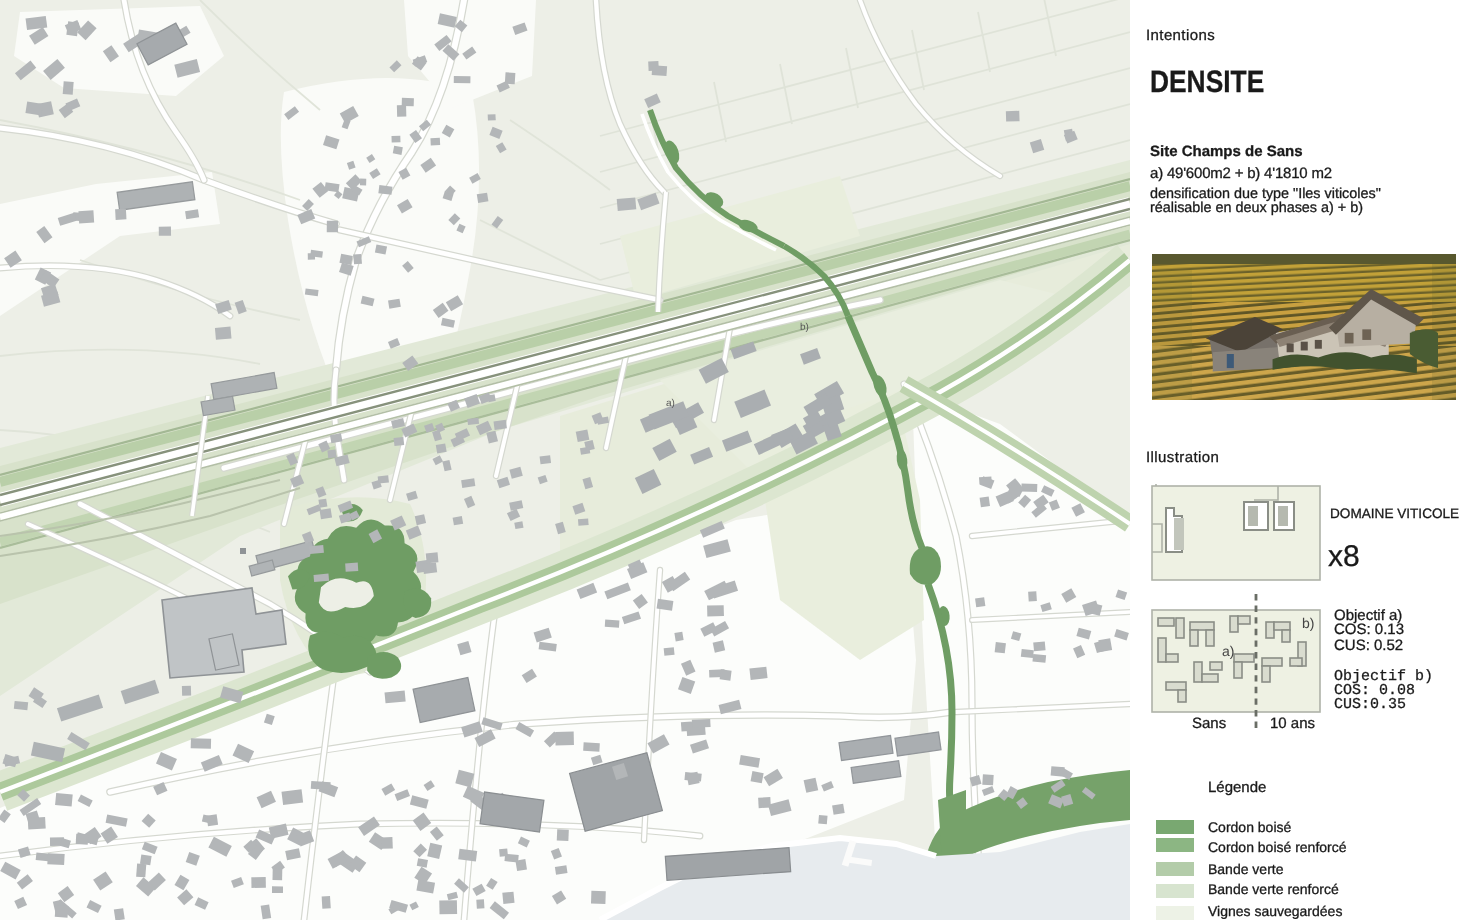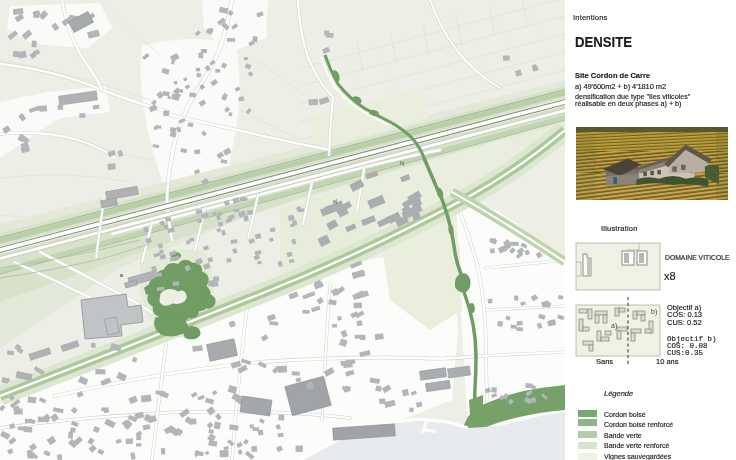--- a/index.html
+++ b/index.html
@@ -697,21 +697,21 @@
 
 <text x="400" y="165" font-size="5" fill="#555" font-family="Liberation Sans, sans-serif">b)</text>
 </svg>
 
 <div class="abs" style="left:565px;top:0;width:171px;height:460px;background:#fff;"></div>
 
 <div class="abs t" style="left:573px;top:13px;font-size:7.5px;letter-spacing:0.2px;">Intentions</div>
 
 <div class="abs t" style="left:575px;top:33px;font-size:15.5px;font-weight:bold;transform:scaleX(0.85);transform-origin:0 0;">DENSITE</div>
 
-<div class="abs t" style="left:575px;top:71px;font-size:7.5px;font-weight:bold;">Site Cordon de Carre</div>
+<div class="abs t" style="left:575px;top:71px;font-size:7.5px;font-weight:bold;">Site Champs de Sans</div>
 
 <div class="abs t" style="left:575px;top:81.5px;font-size:7.5px;letter-spacing:-0.1px;">a) 49'600m2 + b) 4'1810 m2</div>
 
 <div class="abs t" style="left:575px;top:92.5px;font-size:7.2px;line-height:7.2px;white-space:nowrap;">densification due type "Iles viticoles"<br>réalisable en deux phases a) + b)</div>
 
 <svg class="abs" style="left:576px;top:127px" width="152" height="73" viewBox="0 0 152 73">
 <defs>
         <pattern id="vine1" width="5" height="3.0" patternUnits="userSpaceOnUse" patternTransform="rotate(-3)">
           <rect width="5" height="3.0" fill="#c2a138"></rect>
           <rect y="1.8" width="5" height="1.2" fill="#6c622a"></rect>
@@ -744,38 +744,38 @@
 <rect x="97" y="38" width="5" height="6" fill="#6e6354"></rect>
         <rect x="107" y="36" width="5" height="6" fill="#6e6354"></rect>
 <rect x="64" y="44" width="4" height="5" fill="#5a5147"></rect>
         <rect x="72" y="43" width="4" height="5" fill="#5a5147"></rect>
         <rect x="80" y="42" width="4" height="5" fill="#5a5147"></rect>
 <path d="M56,53 Q68,48 82,52 Q98,46 112,52 Q126,48 138,53 L138,61 Q116,57 98,59 Q78,55 56,59 Z" fill="#41522e"></path>
 <path d="M134,38 Q144,34 150,38 L150,58 Q142,56 134,50 Z" fill="#4a5c33"></path>
 </g>
 </svg>
 
-<div class="abs t" style="left:601px;top:224px;font-size:7.5px;letter-spacing:0.2px;">Illustration</div>
+<div class="abs t" style="left:573px;top:224px;font-size:7.5px;letter-spacing:0.2px;">Illustration</div>
 
 <svg class="abs" style="left:575px;top:242px" width="88" height="52" viewBox="0 0 88 52">
 <rect x="1" y="1" width="84" height="47" fill="#eef1e3" stroke="#aeb2a8" stroke-width="0.8"></rect>
 <path d="M3,1 L3,-8" stroke="#aeb2a8" stroke-width="0.8" fill="none"></path>
 <path d="M64,1 L64,8 L52,8" stroke="#aeb2a8" stroke-width="0.8" fill="none"></path>
 <path d="M1,20 L6,20 L6,34 L1,34" stroke="#aeb2a8" stroke-width="0.8" fill="none"></path>
 <path d="M8,12 L12,12 L12,16 L16,16 L16,34 L8,34 Z" fill="#ffffff" stroke="#8a8e86" stroke-width="1"></path>
 <rect x="12" y="17" width="5" height="16" fill="#c2c6bc"></rect>
 <rect x="47" y="9" width="12" height="14" fill="#ffffff" stroke="#8a8e86" stroke-width="1"></rect>
 <rect x="49" y="11" width="5" height="10" fill="#b5b9af"></rect>
 <rect x="62" y="9" width="10" height="14" fill="#ffffff" stroke="#8a8e86" stroke-width="1"></rect>
 <rect x="64" y="11" width="5" height="10" fill="#b5b9af"></rect>
 </svg>
 
 <div class="abs t" style="left:665px;top:254px;font-size:6.8px;white-space:nowrap;">DOMAINE VITICOLE</div>
 
-<div class="abs t" style="left:664px;top:270px;font-size:11px;">x8</div>
+<div class="abs t" style="left:664px;top:270px;font-size:15px;">x8</div>
 
 <svg class="abs" style="left:575px;top:297px" width="88" height="70" viewBox="0 0 88 70">
 <rect x="1" y="8" width="84" height="51" fill="#eef1e3" stroke="#aeb2a8" stroke-width="0.8"></rect>
 <rect x="4" y="12" width="8" height="4" fill="#d9dccf" stroke="#8a8e86" stroke-width="0.8"></rect>
 <rect x="13" y="12" width="4" height="10" fill="#d9dccf" stroke="#8a8e86" stroke-width="0.8"></rect>
 <rect x="4" y="22" width="4" height="12" fill="#d9dccf" stroke="#8a8e86" stroke-width="0.8"></rect>
 <rect x="8" y="30" width="6" height="4" fill="#d9dccf" stroke="#8a8e86" stroke-width="0.8"></rect>
 <rect x="20" y="14" width="12" height="4" fill="#d9dccf" stroke="#8a8e86" stroke-width="0.8"></rect>
 <rect x="20" y="18" width="4" height="8" fill="#d9dccf" stroke="#8a8e86" stroke-width="0.8"></rect>
 <rect x="28" y="18" width="4" height="8" fill="#d9dccf" stroke="#8a8e86" stroke-width="0.8"></rect>
@@ -795,27 +795,27 @@
 <rect x="56" y="36" width="4" height="8" fill="#d9dccf" stroke="#8a8e86" stroke-width="0.8"></rect>
 <rect x="74" y="24" width="4" height="12" fill="#d9dccf" stroke="#8a8e86" stroke-width="0.8"></rect>
 <rect x="70" y="32" width="6" height="4" fill="#d9dccf" stroke="#8a8e86" stroke-width="0.8"></rect>
 <path d="M53,0 L53,68" stroke="#6a6e66" stroke-width="1.4" stroke-dasharray="3.2,2.6" fill="none"></path>
 <text x="36" y="31" font-size="7" fill="#444" font-family="Liberation Sans, sans-serif">a)</text>
 <text x="76" y="17" font-size="7" fill="#444" font-family="Liberation Sans, sans-serif">b)</text>
 </svg>
 
 <div class="abs t" style="left:596px;top:357px;font-size:7.5px;">Sans</div>
 
-<div class="abs t" style="left:635px;top:357px;font-size:7.5px;margin-left:21px;">10 ans</div>
+<div class="abs t" style="left:635px;top:357px;font-size:7.5px;">10 ans</div>
 
 <div class="abs t" style="left:667px;top:304px;font-size:7.5px;line-height:7.3px;">Objectif a)<br>COS: 0.13<br>CUS: 0.52</div>
 
 <div class="abs t" style="left:667px;top:335.5px;font-size:7.5px;line-height:7.3px;font-family:Liberation Mono, monospace;">Objectif b)<br>COS: 0.08<br>CUS:0.35</div>
 
-<div class="abs t" style="left:604px;top:389px;font-size:7.5px;font-style:italic;">Légende</div>
+<div class="abs t" style="left:604px;top:389px;font-size:7.5px;">Légende</div>
 
 <div class="abs" style="left:578px;top:409.5px;width:19px;height:7px;background:#79a871;"></div>
 <div class="abs t" style="left:604px;top:410.5px;font-size:7px;">Cordon boisé</div>
 
 <div class="abs" style="left:578px;top:419px;width:19px;height:7px;background:#8cb683;"></div>
 <div class="abs t" style="left:604px;top:421px;font-size:7px;">Cordon boisé renforcé</div>
 
 <div class="abs" style="left:578px;top:431px;width:19px;height:7px;background:#b3cca9;"></div>
 <div class="abs t" style="left:604px;top:431.5px;font-size:7px;">Bande verte</div>
 

